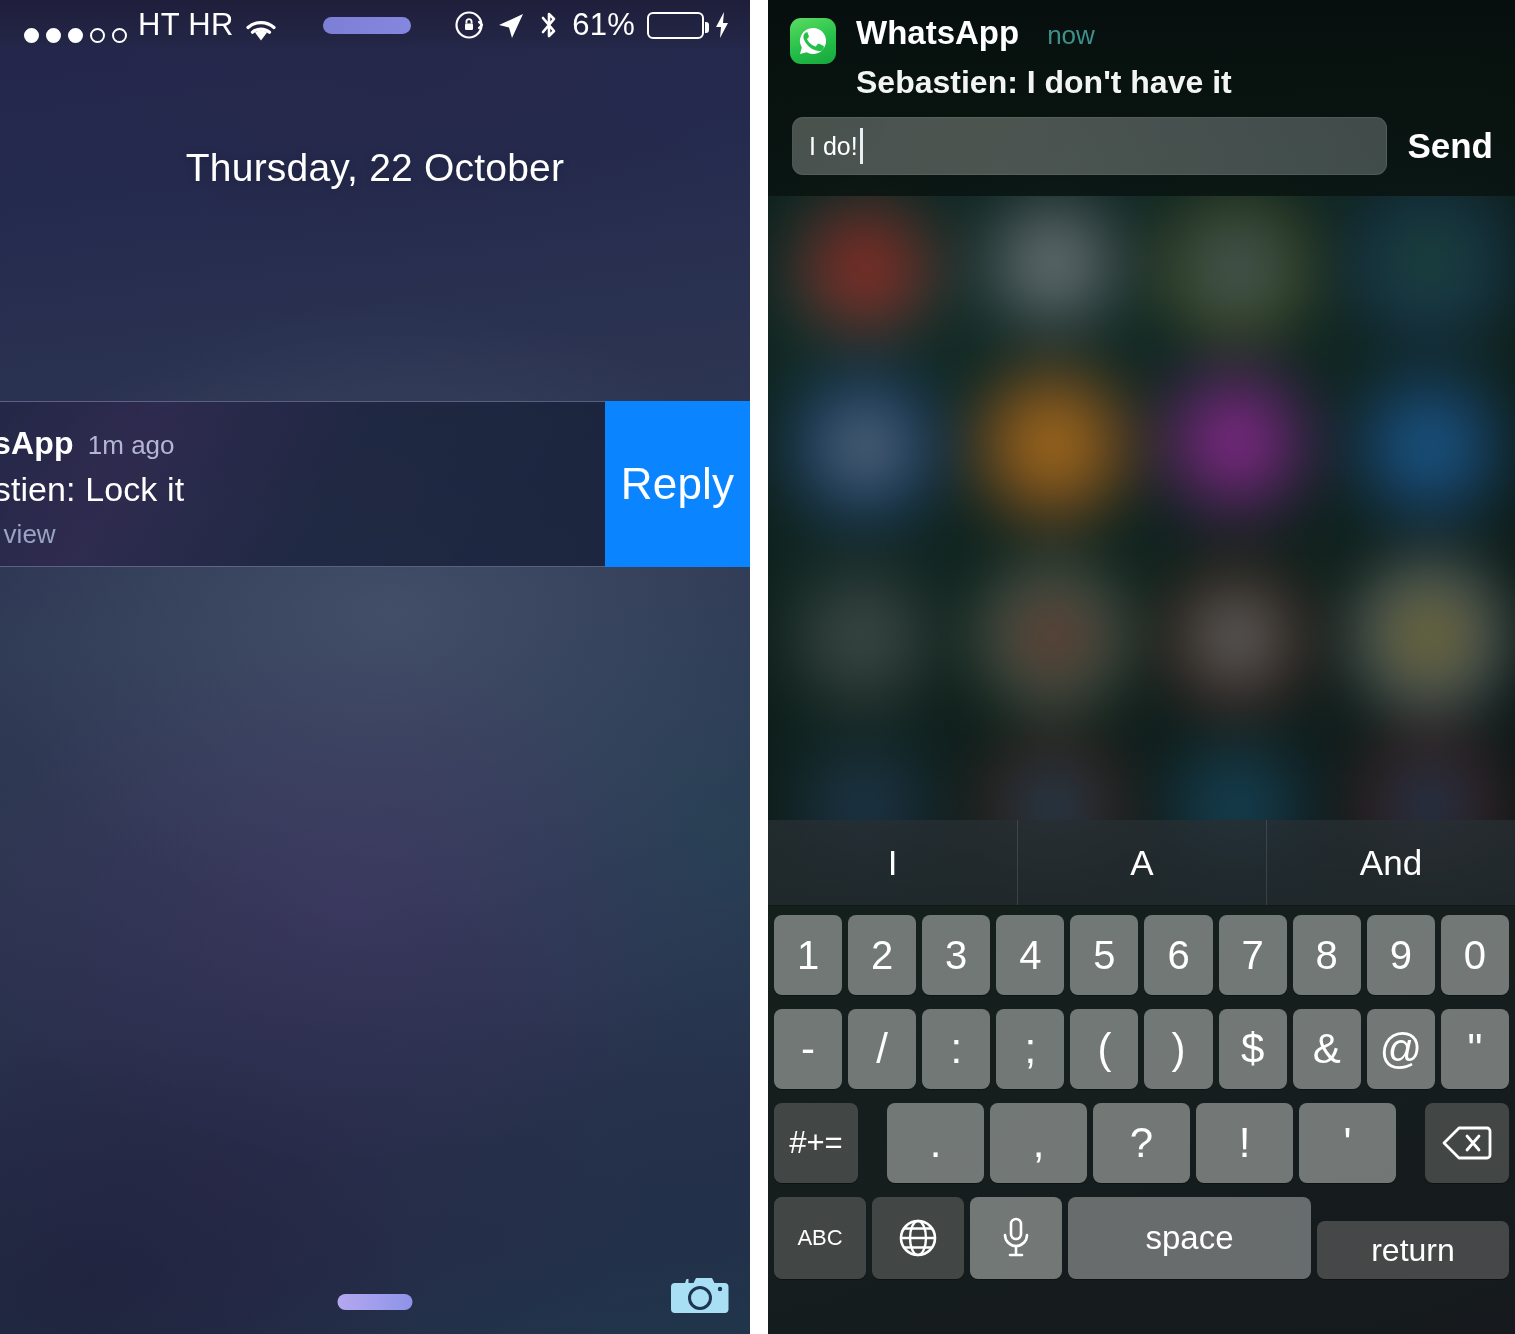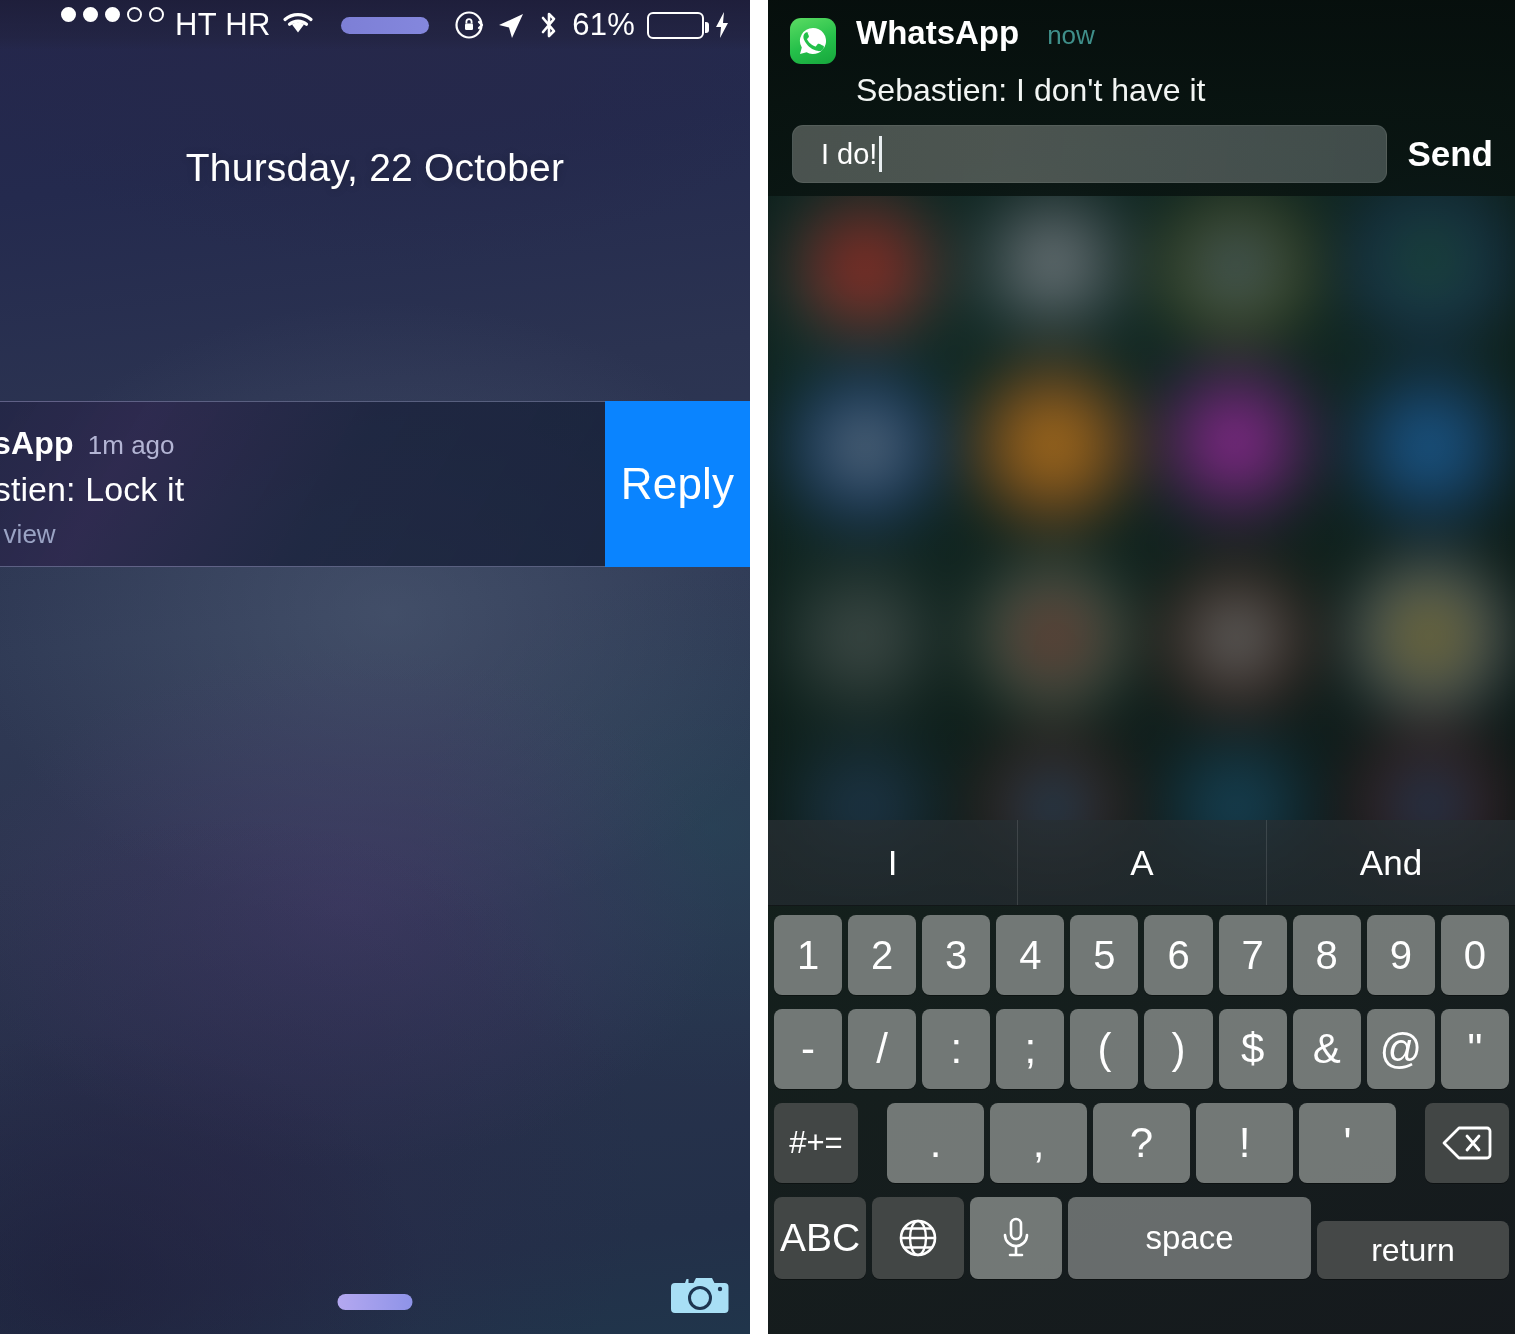--- a/index.html
+++ b/index.html
@@ -26,21 +26,21 @@
     content:""; position:absolute; inset:0; pointer-events:none;
     background:radial-gradient(ellipse 700px 600px at 30% 88%, rgba(44,36,72,0.45) 0%, rgba(44,36,72,0) 60%);
   }
 
   
   .statusbar{
     position:absolute; top:0; left:0; width:750px; height:50px;
     display:flex; align-items:center; color:#fff; z-index:6;
     background:linear-gradient(180deg, rgba(30,30,58,0.92) 0%, rgba(33,34,62,0.55) 75%, rgba(35,38,66,0.0) 100%);
   }
-  .sb-left{ display:flex; align-items:flex-start; gap:9px; padding-left:24px;margin-left:37px; }
+  .sb-left{ display:flex; align-items:flex-end; gap:9px; padding-left:24px; }
   .dots{ display:flex; align-items:center; gap:7px; }
   .dot{ width:15px; height:15px; border-radius:50%; border:2px solid #fff; }
   .dot.filled{ background:#fff; }
   .carrier{ font-size:31px; font-weight:400; letter-spacing:0.3px; margin-left:2px; }
   .sb-center{ flex:1; display:flex; justify-content:center; align-items:center; }
   .sb-pill{ width:88px; height:17px; border-radius:9px;
     background:linear-gradient(90deg,#7d7fd6 0%, #8487dd 100%); }
   .sb-right{ display:flex; align-items:center; gap:12px; padding-right:20px; }
   .pct{ font-size:31px; font-weight:400; letter-spacing:0.2px; }
   .battery{ position:relative; width:57px; height:27px; border:2.5px solid #fff; border-radius:6px; padding:2.5px; }
@@ -125,26 +125,26 @@
     background:linear-gradient(180deg, rgba(6,14,12,0.93) 0%, rgba(8,18,15,0.9) 55%, rgba(9,20,17,0.88) 100%);
   }
   .banner-head{ display:flex; align-items:flex-start; padding:14px 0 0 22px; }
   .wa-icon{ width:46px; height:46px; border-radius:11px; flex:0 0 46px;
     background:linear-gradient(160deg,#5bdc63 0%, #25c04a 55%, #16a63c 100%);
     display:flex; align-items:center; justify-content:center; margin-top:4px; }
   .banner-text{ margin-left:20px; }
   .banner-row1{ display:flex; align-items:baseline; gap:16px; }
   .banner-app{ font-size:33px; font-weight:700; color:#fff; }
   .banner-now{ font-size:26px; font-weight:400; color:#3f8f8a;margin-left:12px; }
-  .banner-msg{ margin-top:20px; font-size:32px; font-weight:400; color:#f2f5f3; }
+  .banner-msg{ margin-top:12px; font-size:32px; font-weight:700; color:#f2f5f3; }
 
   .reply-row{ display:flex; align-items:center; padding:0 22px 0 24px; margin-top:16px; }
   .reply-field{
     flex:1 1 auto; height:58px; border-radius:11px; display:flex; align-items:center;
-    padding:0 28px; color:#fff; font-size:29px;
+    padding:0 16px; color:#fff; font-size:25px;
     background:linear-gradient(95deg, rgba(92,100,96,0.78) 0%, rgba(102,110,105,0.72) 35%, rgba(96,106,104,0.70) 70%, rgba(86,98,96,0.72) 100%);
     border:1px solid rgba(255,255,255,0.07);
   }
   .caret{ display:inline-block; width:3px; height:36px; background:#e9eef0; margin-left:2px; }
   .send-btn{ flex:0 0 auto; margin-left:20px; font-size:35px; font-weight:700; color:#fff; }
 
   
   .predict{
     position:absolute; left:0; bottom:428px; width:747px; height:86px; z-index:4;
     display:flex; align-items:stretch;
@@ -168,21 +168,21 @@
     color:#fff; font-size:40px; font-weight:400;
     background:rgba(136,140,138,0.82);
     box-shadow:0 1px 0 rgba(0,0,0,0.35);
   }
   .key.dark{ background:rgba(70,74,73,0.92); font-size:31px; }
   .key.sym{ font-size:42px; }
   .krow.r3 .key{ flex:1 1 0; }
   .krow.r3 .key.edge{ flex:0 0 84px; margin-right:26px; }
   .krow.r3 .key.edge-r{ flex:0 0 84px; margin-left:26px; }
   .krow.r4{ height:82px; }
-  .krow.r4 .key.fixed{ flex:0 0 92px; font-size:39px; }
+  .krow.r4 .key.fixed{ flex:0 0 92px; font-size:22px; }
   .krow.r4 .key.space{ flex:1 1 auto; font-size:33px; background:rgba(136,140,138,0.72); }
   .krow.r4 .key.ret{ flex:0 0 192px; font-size:32px; background:rgba(74,78,77,0.9);margin-top:24px; }
   .icon-sv{ display:block; }
 </style>
 </head>
 <body>
 
 <div id="screens">
 
   <div class="lock-screen">

